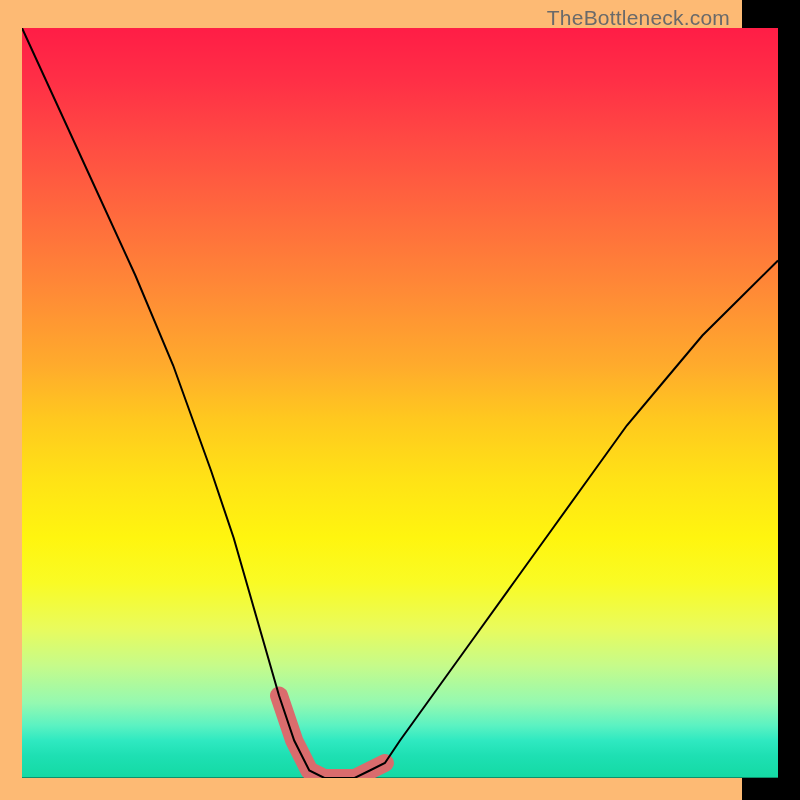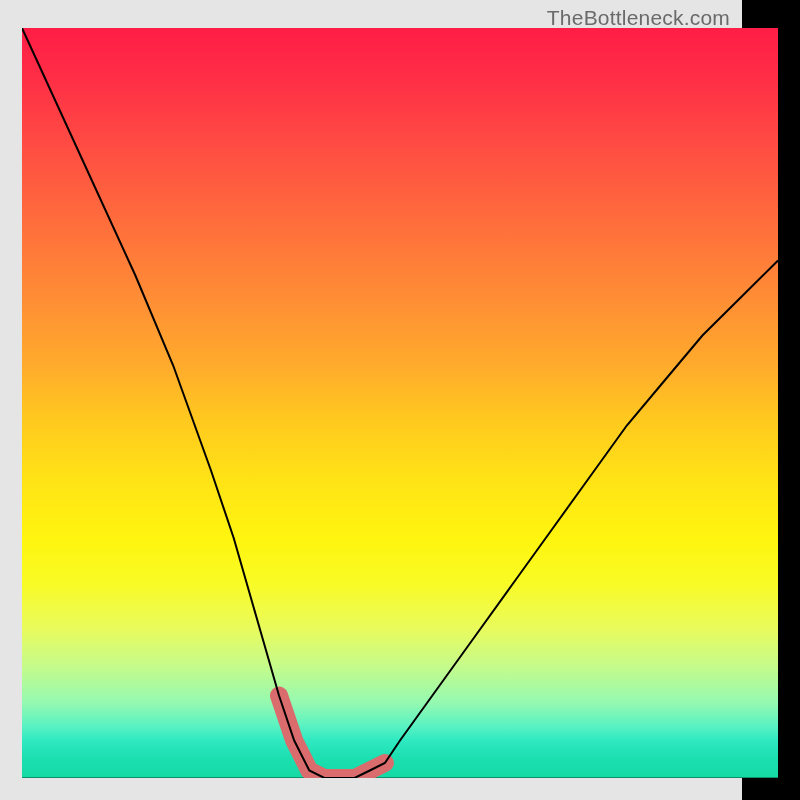--- a/index.html
+++ b/index.html
@@ -8,21 +8,21 @@
     width: 800px;
     height: 800px;
     background: #000;
     overflow: hidden;
     font-family: Arial, Helvetica, sans-serif;
   }
   .frame {
     position: relative;
     width: 742px;
     height: 800px;
-    background: #e5e5e5;
+    background: #fdba74;
   }
   .watermark {
     position: absolute;
     top: 6px;
     right: 12px;
     color: #6a6a6a;
     font-size: 21px;
     letter-spacing: 0.2px;
     z-index: 2;
   }

